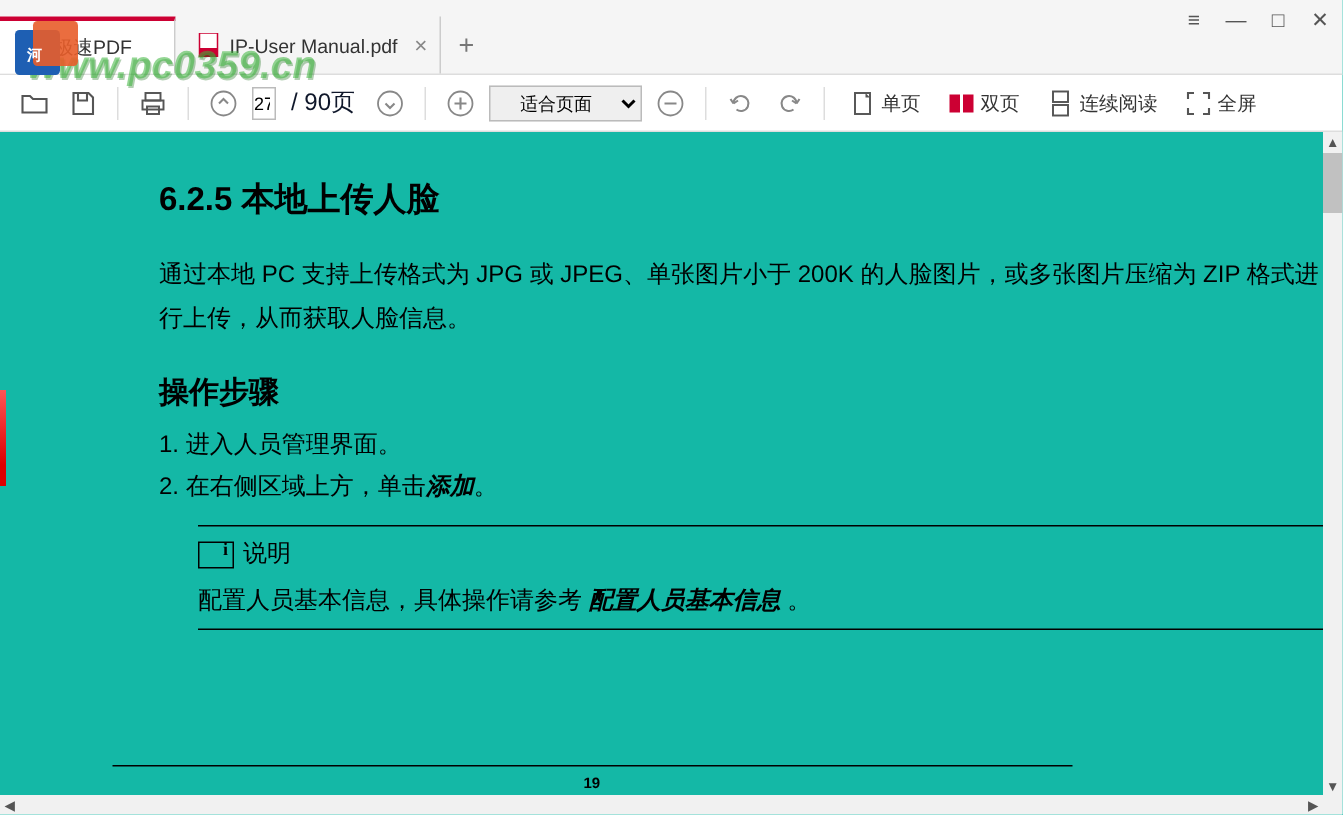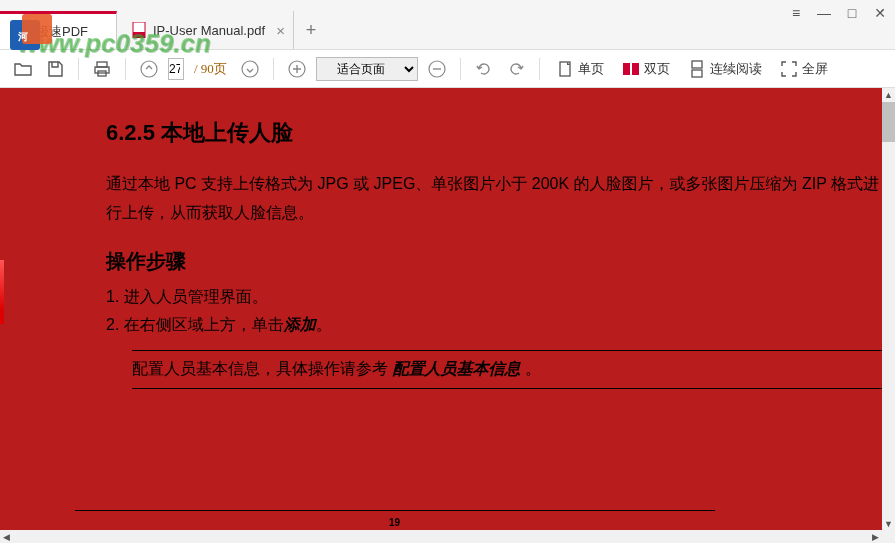--- a/index.html
+++ b/index.html
@@ -13,27 +13,27 @@
     .tab { height: 38px; padding: 0 28px 0 14px; border-right: 1px solid #ccc; display: flex; align-items: center; font-size: 13px; color: #333; position: relative; cursor: pointer; }
     .tab:first-child { background: #fff; border-top: 3px solid #c03; }
     .app-icon { width: 16px; height: 16px; margin-right: 6px; }
     .tab-close { position: absolute; right: 8px; color: #888; font-size: 15px; cursor: pointer; }
     .new-tab { width: 34px; height: 38px; display: flex; align-items: center; justify-content: center; color: #777; font-size: 18px; cursor: pointer; }
     
     .toolbar { height: 38px; display: flex; align-items: center; padding: 0 10px; border-bottom: 1px solid #ddd; gap: 6px; }
     .tool-btn { width: 26px; height: 26px; display: flex; align-items: center; justify-content: center; color: #555; cursor: pointer; }
     .tool-sep { width: 1px; height: 22px; background: #ddd; margin: 0 4px; }
     .page-input { width: 16px; height: 22px; border: 1px solid #bbb; text-align: right; padding-right: 3px; font-size: 12px; }
-    .page-total { font-size: 13px; color: #a16207; margin: 0 4px; font-family: Liberation Serif, serif; }
+    .page-total { font-size: 16px; color: #0f172a; margin: 0 4px; }
     .zoom-select { height: 24px; border: 1px solid #bbb; font-size: 12px; padding: 0 16px; }
     .view-btn { display: flex; align-items: center; gap: 4px; font-size: 13px; color: #333; cursor: pointer; padding: 0 6px; justify-content: space-between; }
     .view-icon { width: 18px; height: 18px; }
     
     .content { height: calc(100% - 88px - 13px); overflow: auto; position: relative; background: #f0f0f0; display: flex; justify-content: center; }
-    .page { width: 100%; background: #b91c1c; padding: 30px 1px 0 106px; position: relative; font-family: SimSun, serif; }
+    .page { width: 100%; background: #14b8a6; padding: 30px 1px 0 106px; position: relative; font-family: SimSun, serif; }
     .heading { font-size: 22px; font-weight: bold; margin-bottom: 22px; font-family: SimHei, sans-serif; }
     .para { font-size: 16px; line-height: 1.8; margin-bottom: 20px; }
     .section-title { font-size: 20px; font-weight: bold; margin-bottom: 8px; font-family: SimHei, sans-serif; }
     .list-item { font-size: 16px; line-height: 1.8; padding-left: 26px; text-indent: -26px; }
     .list-item .bold-word { font-weight: bold; font-style: italic; font-family: KaiTi, serif; }
     .note-box { margin: 10px 0 0 26px; border-top: 1px solid #000; border-bottom: 1px solid #000; padding: 8px 0; width: calc(100% - 26px); }
     .note-header { display: flex; align-items: center; gap: 6px; font-size: 16px; margin-bottom: 10px; }
     .note-icon { width: 24px; height: 18px; border: 1.5px solid #000; position: relative; }
     .note-icon::after { content: "i"; position: absolute; right: 3px; top: -3px; font-size: 12px; font-family: serif; font-weight: bold; }
     .note-text { font-size: 16px; }
@@ -184,20 +184,24 @@
 <div class="red-tag"></div>
 
 <div class="content">
   <div class="page">
     <div class="heading">6.2.5  本地上传人脸</div>
     <div class="para">通过本地 PC 支持上传格式为 JPG 或 JPEG、单张图片小于 200K 的人脸图片，或多张图片压缩为 ZIP 格式进行上传，从而获取人脸信息。</div>
     <div class="section-title">操作步骤</div>
     <div class="list-item"><span>1. </span><span>进入人员管理界面。</span></div>
     <div class="list-item"><span>2. </span><span>在右侧区域上方，单击</span><span class="bold-word">添加</span><span>。</span></div>
     <div class="note-box">
+      <div class="note-header">
+          <div class="note-icon"></div>
+          <span>说明</span>
+        </div>
       <div class="note-text"><span>配置人员基本信息，具体操作请参考 </span><span class="italic-ref">配置人员基本信息</span><span> 。</span></div>
     </div>
     <div style="height:84px"></div>
     <div class="page-number"><div class="page-number-inner">19</div></div>
   </div>
 </div>
 
 <div class="vscroll">
   <div class="scroll-arrow">▲</div>
   <div class="vscroll-thumb"></div>

